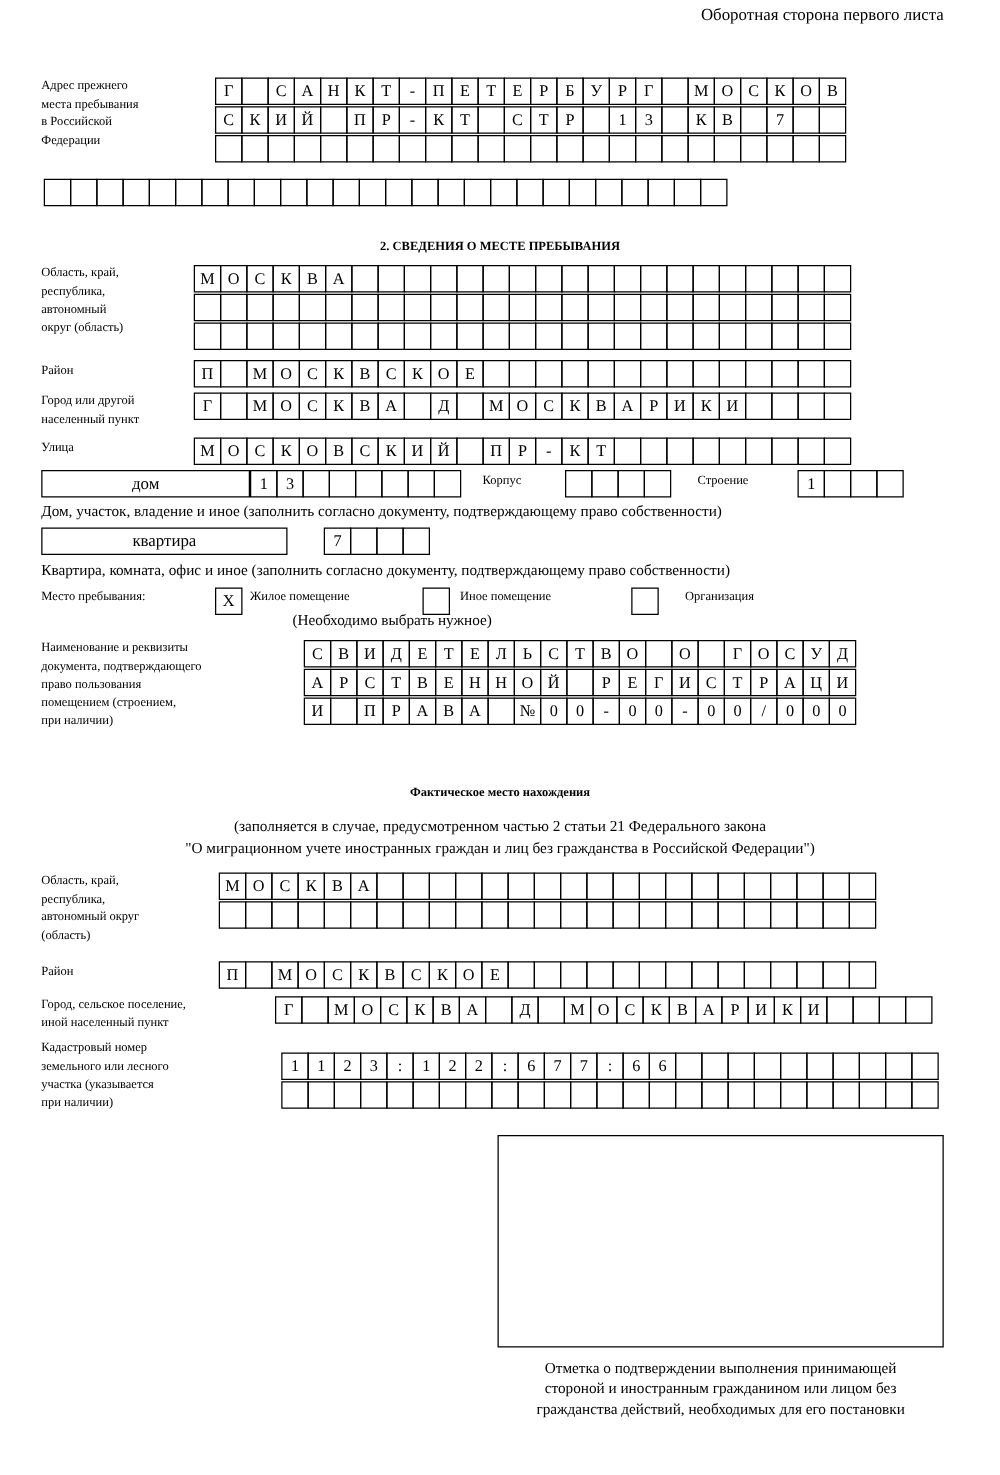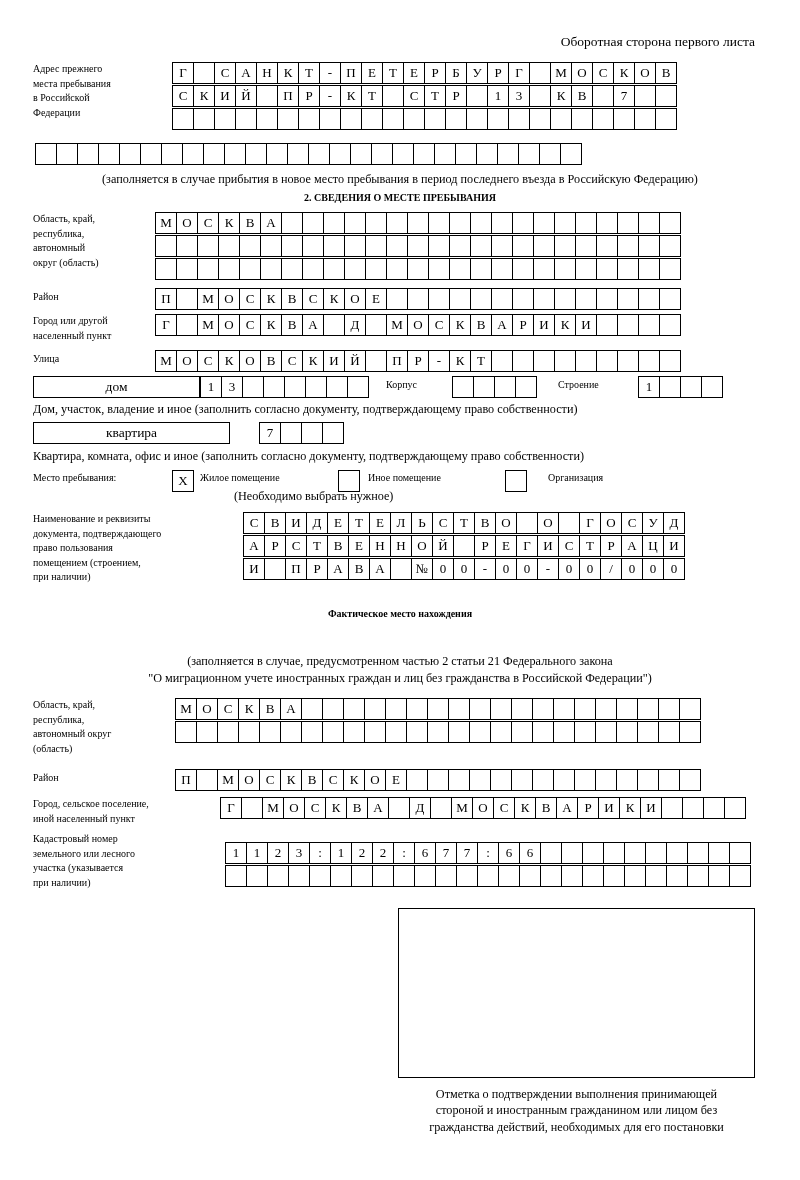--- a/index.html
+++ b/index.html
@@ -6,21 +6,21 @@
   body{
     width:800px;height:1180px;background:#fff;
     font-family:"Liberation Serif", serif;
     color:#000;
     position:relative;
     overflow:hidden;
   }
   .page{position:relative;width:800px;height:1180px;}
 
   .hdr-right{
-    position:absolute;right:45px;top:34px;font-size:13.5px;
+    position:absolute;right:45px;top:4px;font-size:13.5px;
   }
   .lbl{font-size:10px;line-height:1.45;}
   .cell{
     width:22px;height:22px;border:1px solid #000;
     box-sizing:border-box;margin-right:-1px;
     font-size:13px;line-height:20px;text-align:center;
     font-family:"Liberation Serif", serif;
   }
   .cells-row{display:flex;margin-bottom:1px;}
 
@@ -164,21 +164,20 @@
         <div class="cell"></div>
         <div class="cell"></div>
         <div class="cell"></div>
         <div class="cell"></div>
         <div class="cell"></div>
         <div class="cell"></div>
         <div class="cell"></div>
     </div>
   </div>
 
-  <div class="abs small" style="left:0;top:172px;width:800px;text-align:center;">(заполняется в случае прибытия в новое место пребывания в период последнего въезда в Российскую Федерацию)</div>
 
   <div class="abs section-title" style="left:0;top:192px;width:800px;">2. СВЕДЕНИЯ О МЕСТЕ ПРЕБЫВАНИЯ</div>
 
   <div class="abs" style="left:33px;top:212px;width:125px;">
     <div class="lbl">Область, край,</div>
     <div class="lbl">республика,</div>
     <div class="lbl">автономный</div>
     <div class="lbl">округ (область)</div>
   </div>
   <div class="abs" style="left:155px;top:212px;">
@@ -487,21 +486,21 @@
         <div class="cell">-</div>
         <div class="cell">0</div>
         <div class="cell">0</div>
         <div class="cell">/</div>
         <div class="cell">0</div>
         <div class="cell">0</div>
         <div class="cell">0</div>
     </div>
   </div>
 
-  <div class="abs section-title" style="left:0;top:608px;width:800px;">Фактическое место нахождения</div>
+  <div class="abs section-title" style="left:0;top:629px;width:800px;">Фактическое место нахождения</div>
   <div class="abs center-note" style="left:0;top:654px;width:800px;text-align:center;">(заполняется в случае, предусмотренном частью 2 статьи 21 Федерального закона</div>
   <div class="abs center-note" style="left:0;top:671px;width:800px;">"О миграционном учете иностранных граждан и лиц без гражданства в Российской Федерации")</div>
 
   <div class="abs" style="left:33px;top:698px;width:140px;">
     <div class="lbl">Область, край,</div>
     <div class="lbl">республика,</div>
     <div class="lbl">автономный округ</div>
     <div class="lbl">(область)</div>
   </div>
   <div class="abs" style="left:175px;top:698px;">

